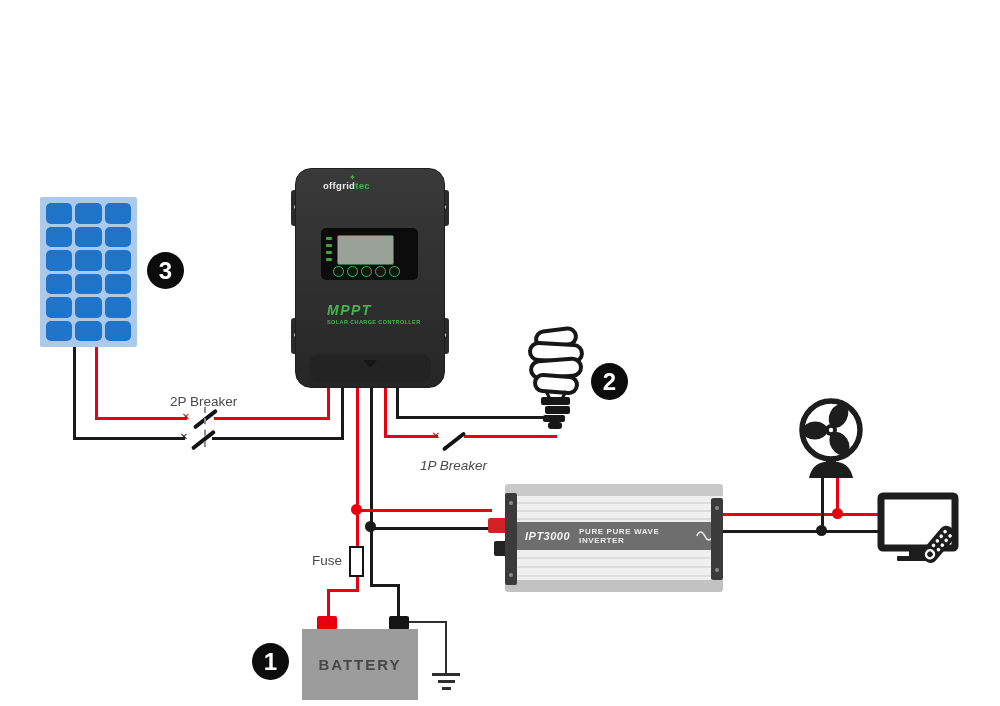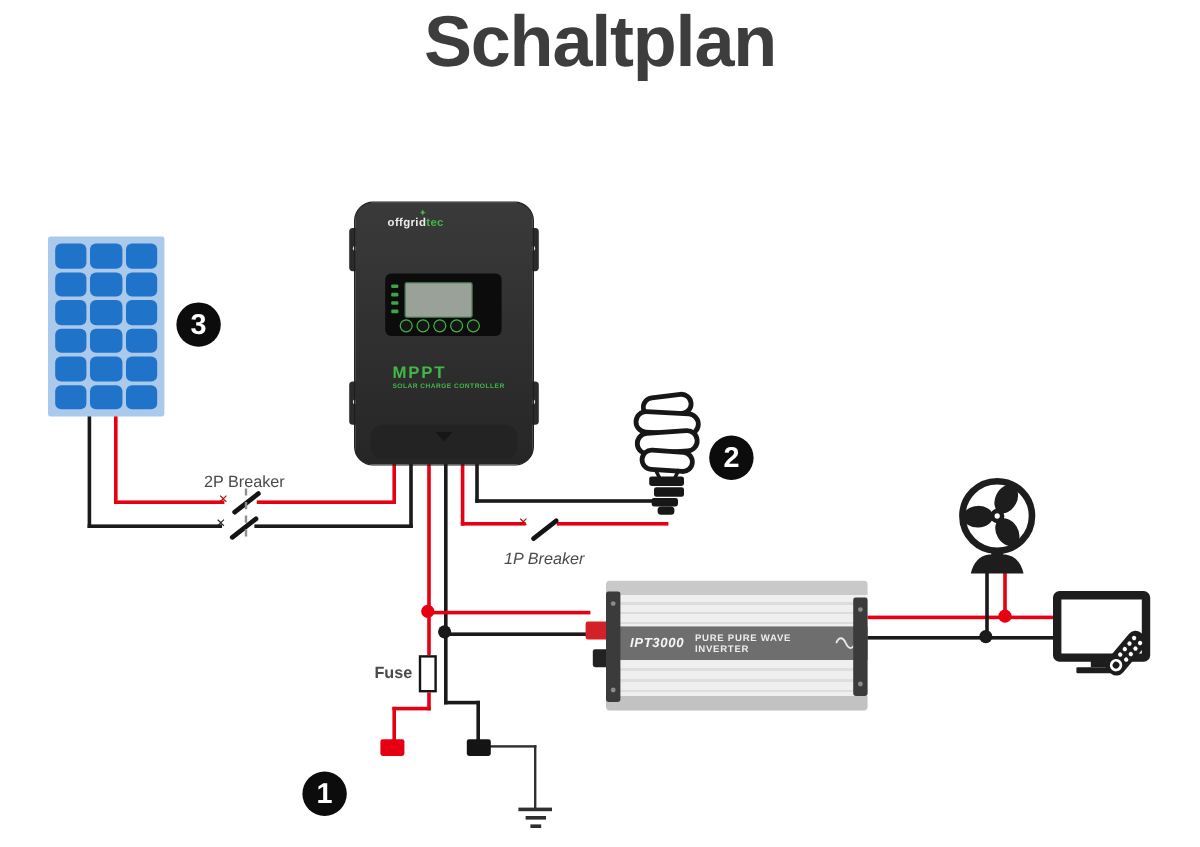--- a/index.html
+++ b/index.html
@@ -38,21 +38,21 @@
   #controller .tab .hole{position:absolute;left:3px;top:15px;width:4px;height:4px;border-radius:50%;background:#e8e8e8;}
   #controller .logo{position:absolute;left:28px;top:12px;font-size:9.5px;font-weight:bold;color:#ececec;letter-spacing:.3px;}
   #controller .logo .suffix{color:var(--green);}
   #controller .spark{position:absolute;left:26px;top:-7px;color:var(--green);font-size:8px;}
   #controller .display{position:absolute;left:26px;top:60px;width:97px;height:52px;background:#0c0c0c;border-radius:5px;}
   #controller .lcd{position:absolute;left:16px;top:7px;width:55px;height:28px;background:#99a198;
                    border:1.5px solid #3c6b46;border-radius:2px;}
   #controller .led{position:absolute;left:5px;width:6px;height:3px;background:var(--green);opacity:.9;border-radius:1px;}
   #controller .btn{position:absolute;top:38px;width:11px;height:11px;border-radius:50%;
                    background:#151515;border:1.5px solid var(--green);box-sizing:border-box;}
-  #controller .mppt{position:absolute;left:32px;top:134px;font-size:14px;font-weight:bold;
+  #controller .mppt{position:absolute;left:32px;top:134px;font-size:14px;font-weight:bold;font-style:italic;
                     color:var(--green);letter-spacing:1.5px;text-align:center;}
   #controller .sub{position:absolute;left:32px;top:151px;font-size:5.5px;font-weight:bold;
                    color:var(--green);letter-spacing:.4px;}
   #controller .cover{position:absolute;left:14px;top:186px;width:122px;height:28px;background:#232323;border-radius:10px;}
   #controller .arrow{position:absolute;left:54px;top:6px;width:0;height:0;
                      border-left:7px solid transparent;border-right:7px solid transparent;border-top:8px solid #161616;}
   
   #fuse{position:absolute;left:349px;top:546px;width:15px;height:31px;background:#fff;
         border:2px solid #141414;box-sizing:border-box;}
   
@@ -78,21 +78,20 @@
         background:repeating-linear-gradient(180deg,#efefef 0 7px,#dedede 7px 9px);}
   #inverter .band-bottom{position:absolute;left:0;top:96px;width:218px;height:12px;background:#c2c2c2;border-radius:0 0 3px 3px;}
   #inverter .cap{position:absolute;width:12px;background:#3b3b3b;border-radius:2px;}
   #inverter .cap .screw{position:absolute;left:4px;width:4px;height:4px;border-radius:50%;background:#8b8b8b;}
 </style>
 </head>
 <body>
 
 <div id="canvas">
 
-  <div id="title">Schaltplan</div>
 
   <div class="seg wr" style="left:95px;top:344px;width:3px;height:76px;"></div>
   <div class="seg wr" style="left:95px;top:417px;width:92px;height:3px;"></div>
   <div class="seg wr" style="left:214px;top:417px;width:115px;height:3px;"></div>
   <div class="seg wr" style="left:327px;top:382px;width:3px;height:38px;"></div>
 
   <div class="seg wb" style="left:73px;top:344px;width:3px;height:96px;"></div>
   <div class="seg wb" style="left:73px;top:437px;width:112px;height:3px;"></div>
   <div class="seg wb" style="left:212px;top:437px;width:132px;height:3px;"></div>
   <div class="seg wb" style="left:341px;top:382px;width:3px;height:58px;"></div>
@@ -128,21 +127,21 @@
   <div class="xmark xb" style="left:178px;top:431px;">✕</div>
   <div class="blade" style="left:194px;top:426px;width:29px;transform:rotate(-38deg);"></div>
   <div class="blade" style="left:192px;top:447px;width:29px;transform:rotate(-38deg);"></div>
   <div class="dash-link" style="left:204px;top:407px;height:40px;"></div>
   <div class="diagram-label" style="left:170px;top:394px;">2P Breaker</div>
 
   <div class="xmark xr" style="left:430px;top:430px;">✕</div>
   <div class="blade" style="left:443px;top:448px;width:28px;transform:rotate(-38deg);"></div>
   <div class="diagram-label" style="left:420px;top:458px;font-style:italic;">1P Breaker</div>
 
-  <div class="diagram-label" style="left:312px;top:553px;font-weight:bold;">Fuse</div>
+  <div class="diagram-label" style="left:312px;top:553px;">Fuse</div>
   <div id="fuse"></div>
 
   <div id="panel">
     <div class="grid">
         <div class="cell"></div>
         <div class="cell"></div>
         <div class="cell"></div>
         <div class="cell"></div>
         <div class="cell"></div>
         <div class="cell"></div>
@@ -275,15 +274,18 @@
   </svg>
 
   <div class="gnd" style="left:407px;top:621px;width:40px;height:2px;"></div>
   <div class="gnd" style="left:445px;top:621px;width:2px;height:54px;"></div>
   <div class="gnd" style="left:432px;top:673px;width:28px;height:3px;"></div>
   <div class="gnd" style="left:438px;top:680px;width:17px;height:3px;"></div>
   <div class="gnd" style="left:442px;top:687px;width:9px;height:3px;"></div>
 
   <div class="batt-term" style="left:317px;top:616px;background:var(--wire-red);"></div>
   <div class="batt-term" style="left:389px;top:616px;background:#141414;"></div>
+  <div id="battery">
+    <span class="name">BATTERY</span>
+  </div>
   <div class="callout" style="left:252px;top:643px;">1</div>
 
 </div>
 
 </body></html>

